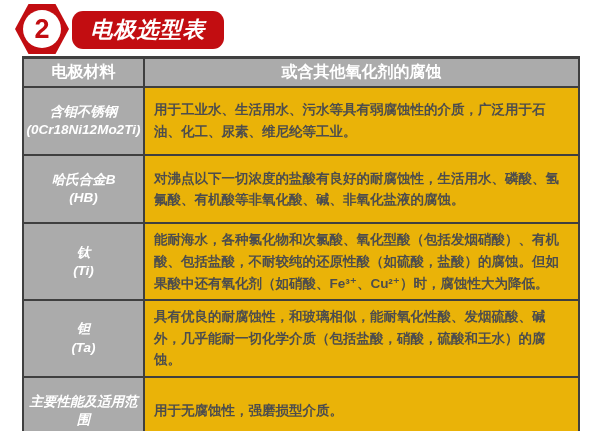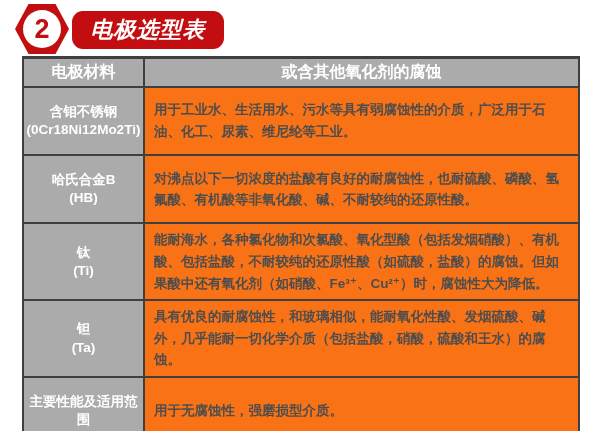--- a/index.html
+++ b/index.html
@@ -85,26 +85,27 @@
   }
 
   td.material-cell {
     background: #ababab;
     color: #ffffff;
     font-size: 13.5px;
     font-weight: bold;
     text-align: center;
     padding: 15px 2px;
     line-height: 1.35;
+    font-style: italic;
   }
   .material-code { font-weight: bold; }
   .material-code:empty { display: none; }
 
   td.desc-cell {
-    background: #f97316;
+    background: #eab308;
     color: #4d4d4d;
     font-size: 13.5px;
     font-weight: bold;
     text-align: left;
     padding: 5px 9px;
     line-height: 1.6;
   }
 </style>
 </head>
 <body>
@@ -140,21 +141,21 @@
             <div class="material-name">含钼不锈钢</div>
             <div class="material-code">(0Cr18Ni12Mo2Ti)</div>
           </td>
           <td class="desc-cell">用于工业水、生活用水、污水等具有弱腐蚀性的介质，广泛用于石油、化工、尿素、维尼纶等工业。</td>
         </tr>
         <tr style="height:47px;">
           <td class="material-cell">
             <div class="material-name">哈氏合金B</div>
             <div class="material-code">(HB)</div>
           </td>
-          <td class="desc-cell">对沸点以下一切浓度的盐酸有良好的耐腐蚀性，也耐硫酸、磷酸、氢氟酸、有机酸等非氧化酸、碱、不耐较纯的还原性酸。</td>
+          <td class="desc-cell">对沸点以下一切浓度的盐酸有良好的耐腐蚀性，生活用水、磷酸、氢氟酸、有机酸等非氧化酸、碱、非氧化盐液的腐蚀。</td>
         </tr>
         <tr style="height:74px;">
           <td class="material-cell">
             <div class="material-name">钛</div>
             <div class="material-code">(Ti)</div>
           </td>
           <td class="desc-cell">能耐海水，各种氯化物和次氯酸、氧化型酸（包括发烟硝酸）、有机酸、包括盐酸，不耐较纯的还原性酸（如硫酸，盐酸）的腐蚀。但如果酸中还有氧化剂（如硝酸、Fe³⁺、Cu²⁺）时，腐蚀性大为降低。</td>
         </tr>
         <tr style="height:47px;">
           <td class="material-cell">

